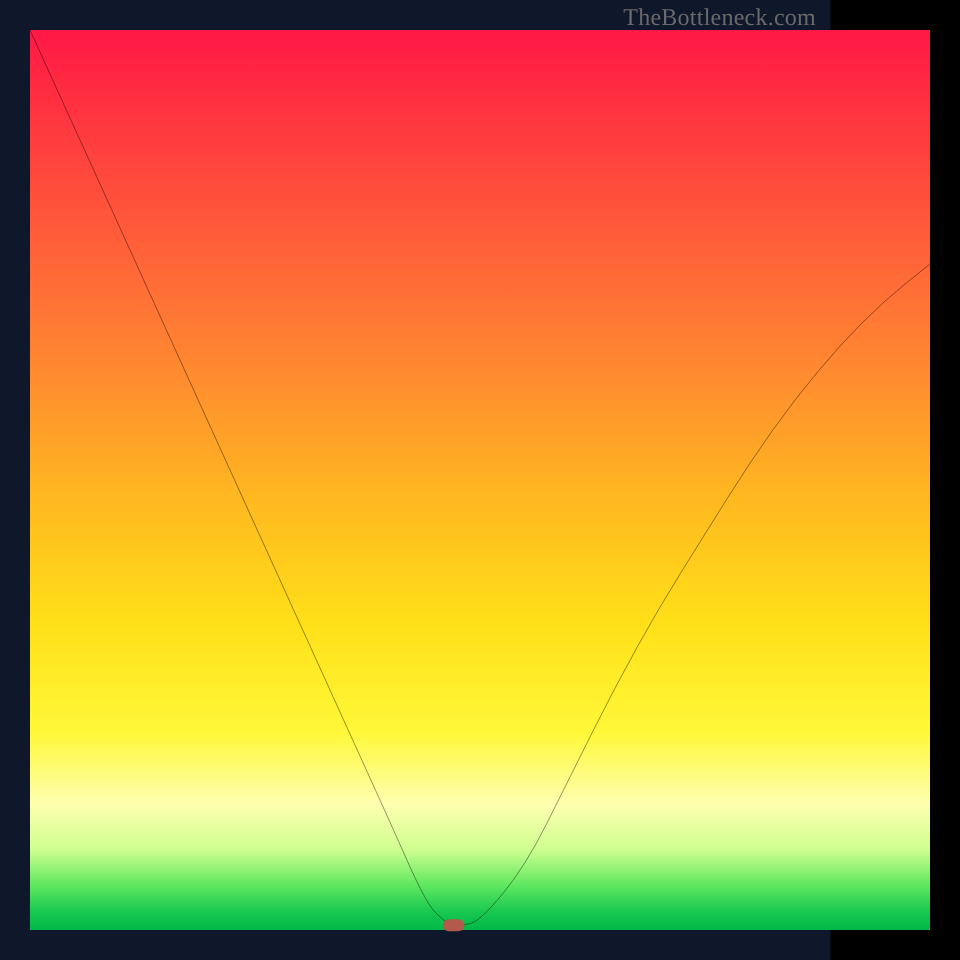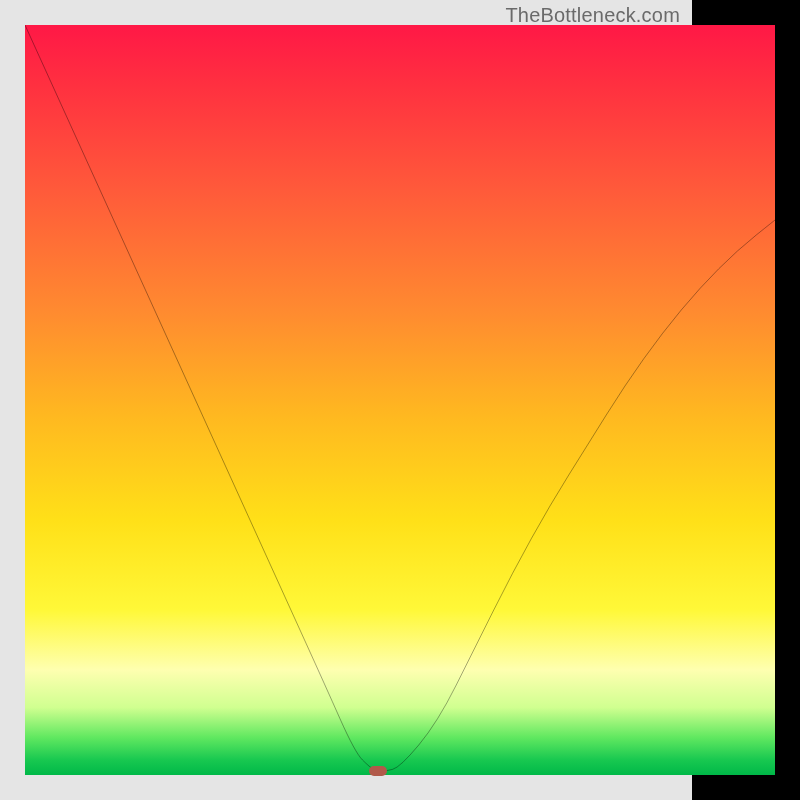--- a/index.html
+++ b/index.html
@@ -8,21 +8,22 @@
     width: 800px;
     height: 800px;
     background: #000;
     overflow: hidden;
     font-family: Arial, Helvetica, sans-serif;
   }
   .stage {
     position: relative;
     width: 692px;
     height: 800px;
-    background: #e5e5e5;
+    background: #0f172a;
+    font-family: Liberation Serif, serif;
   }
   .plot-area {
     position: absolute;
     left: 25px;
     top: 25px;
     width: 750px;
     height: 750px;
     
     background: linear-gradient(
       to bottom,

